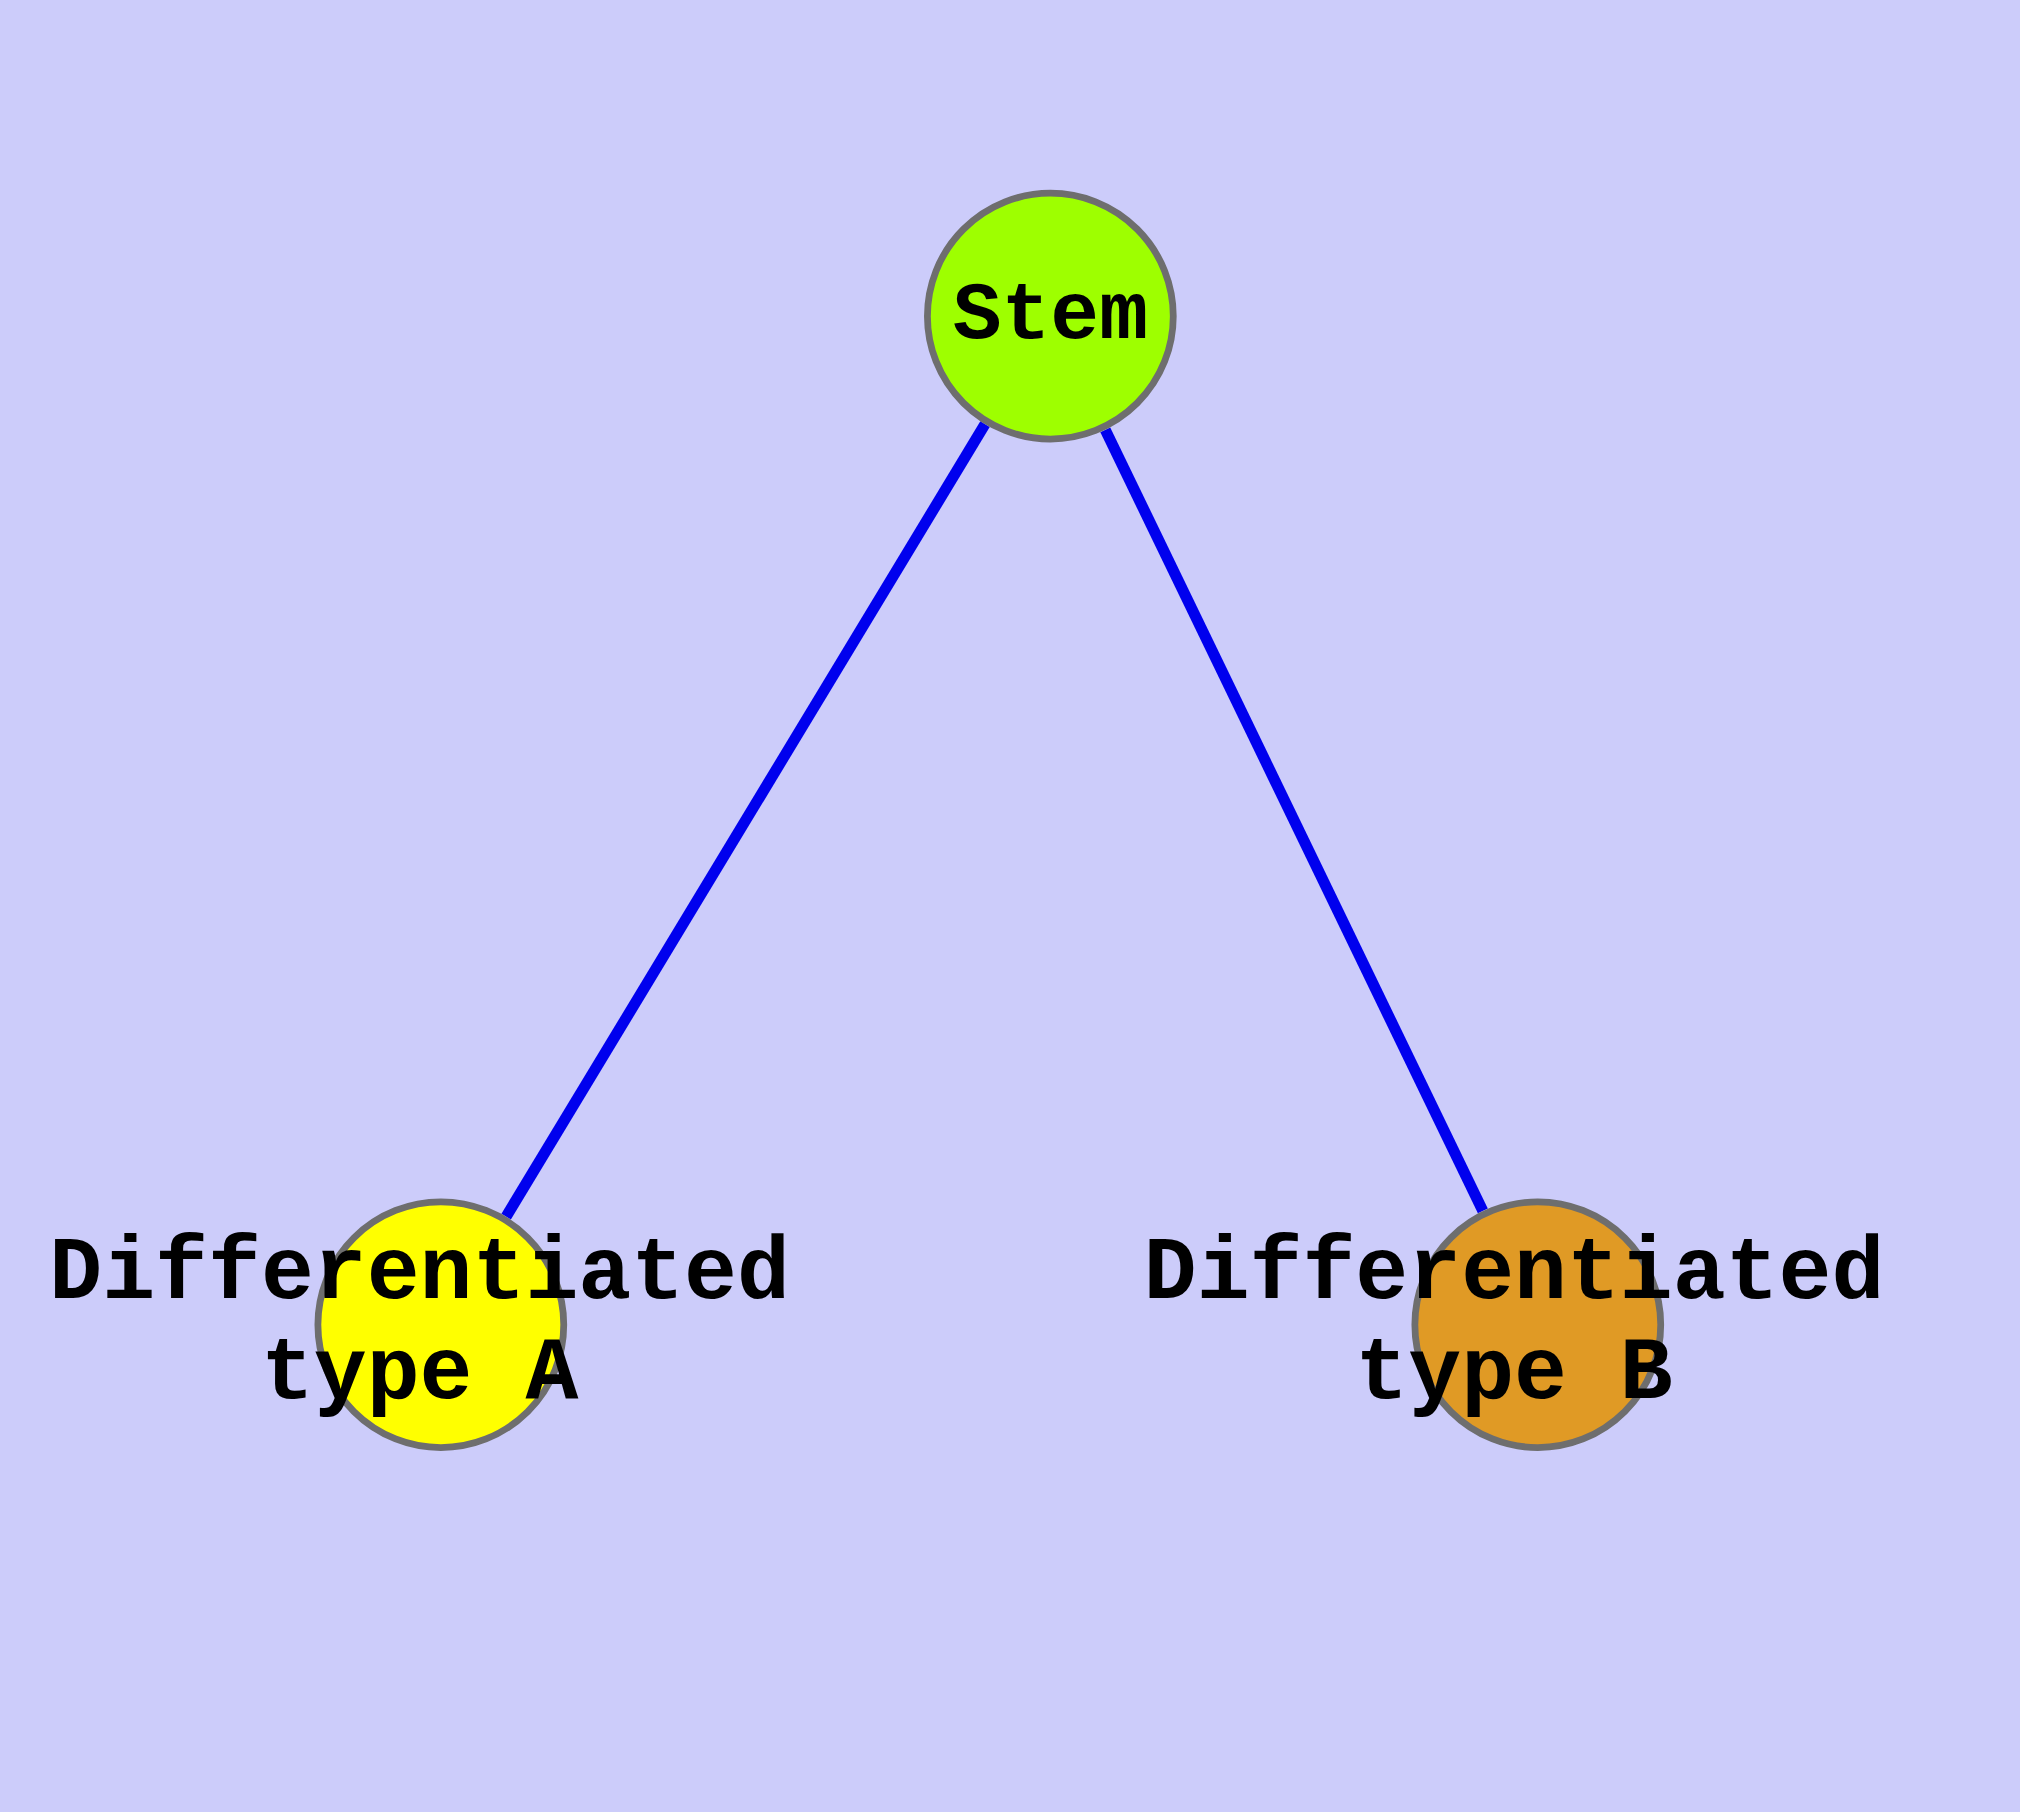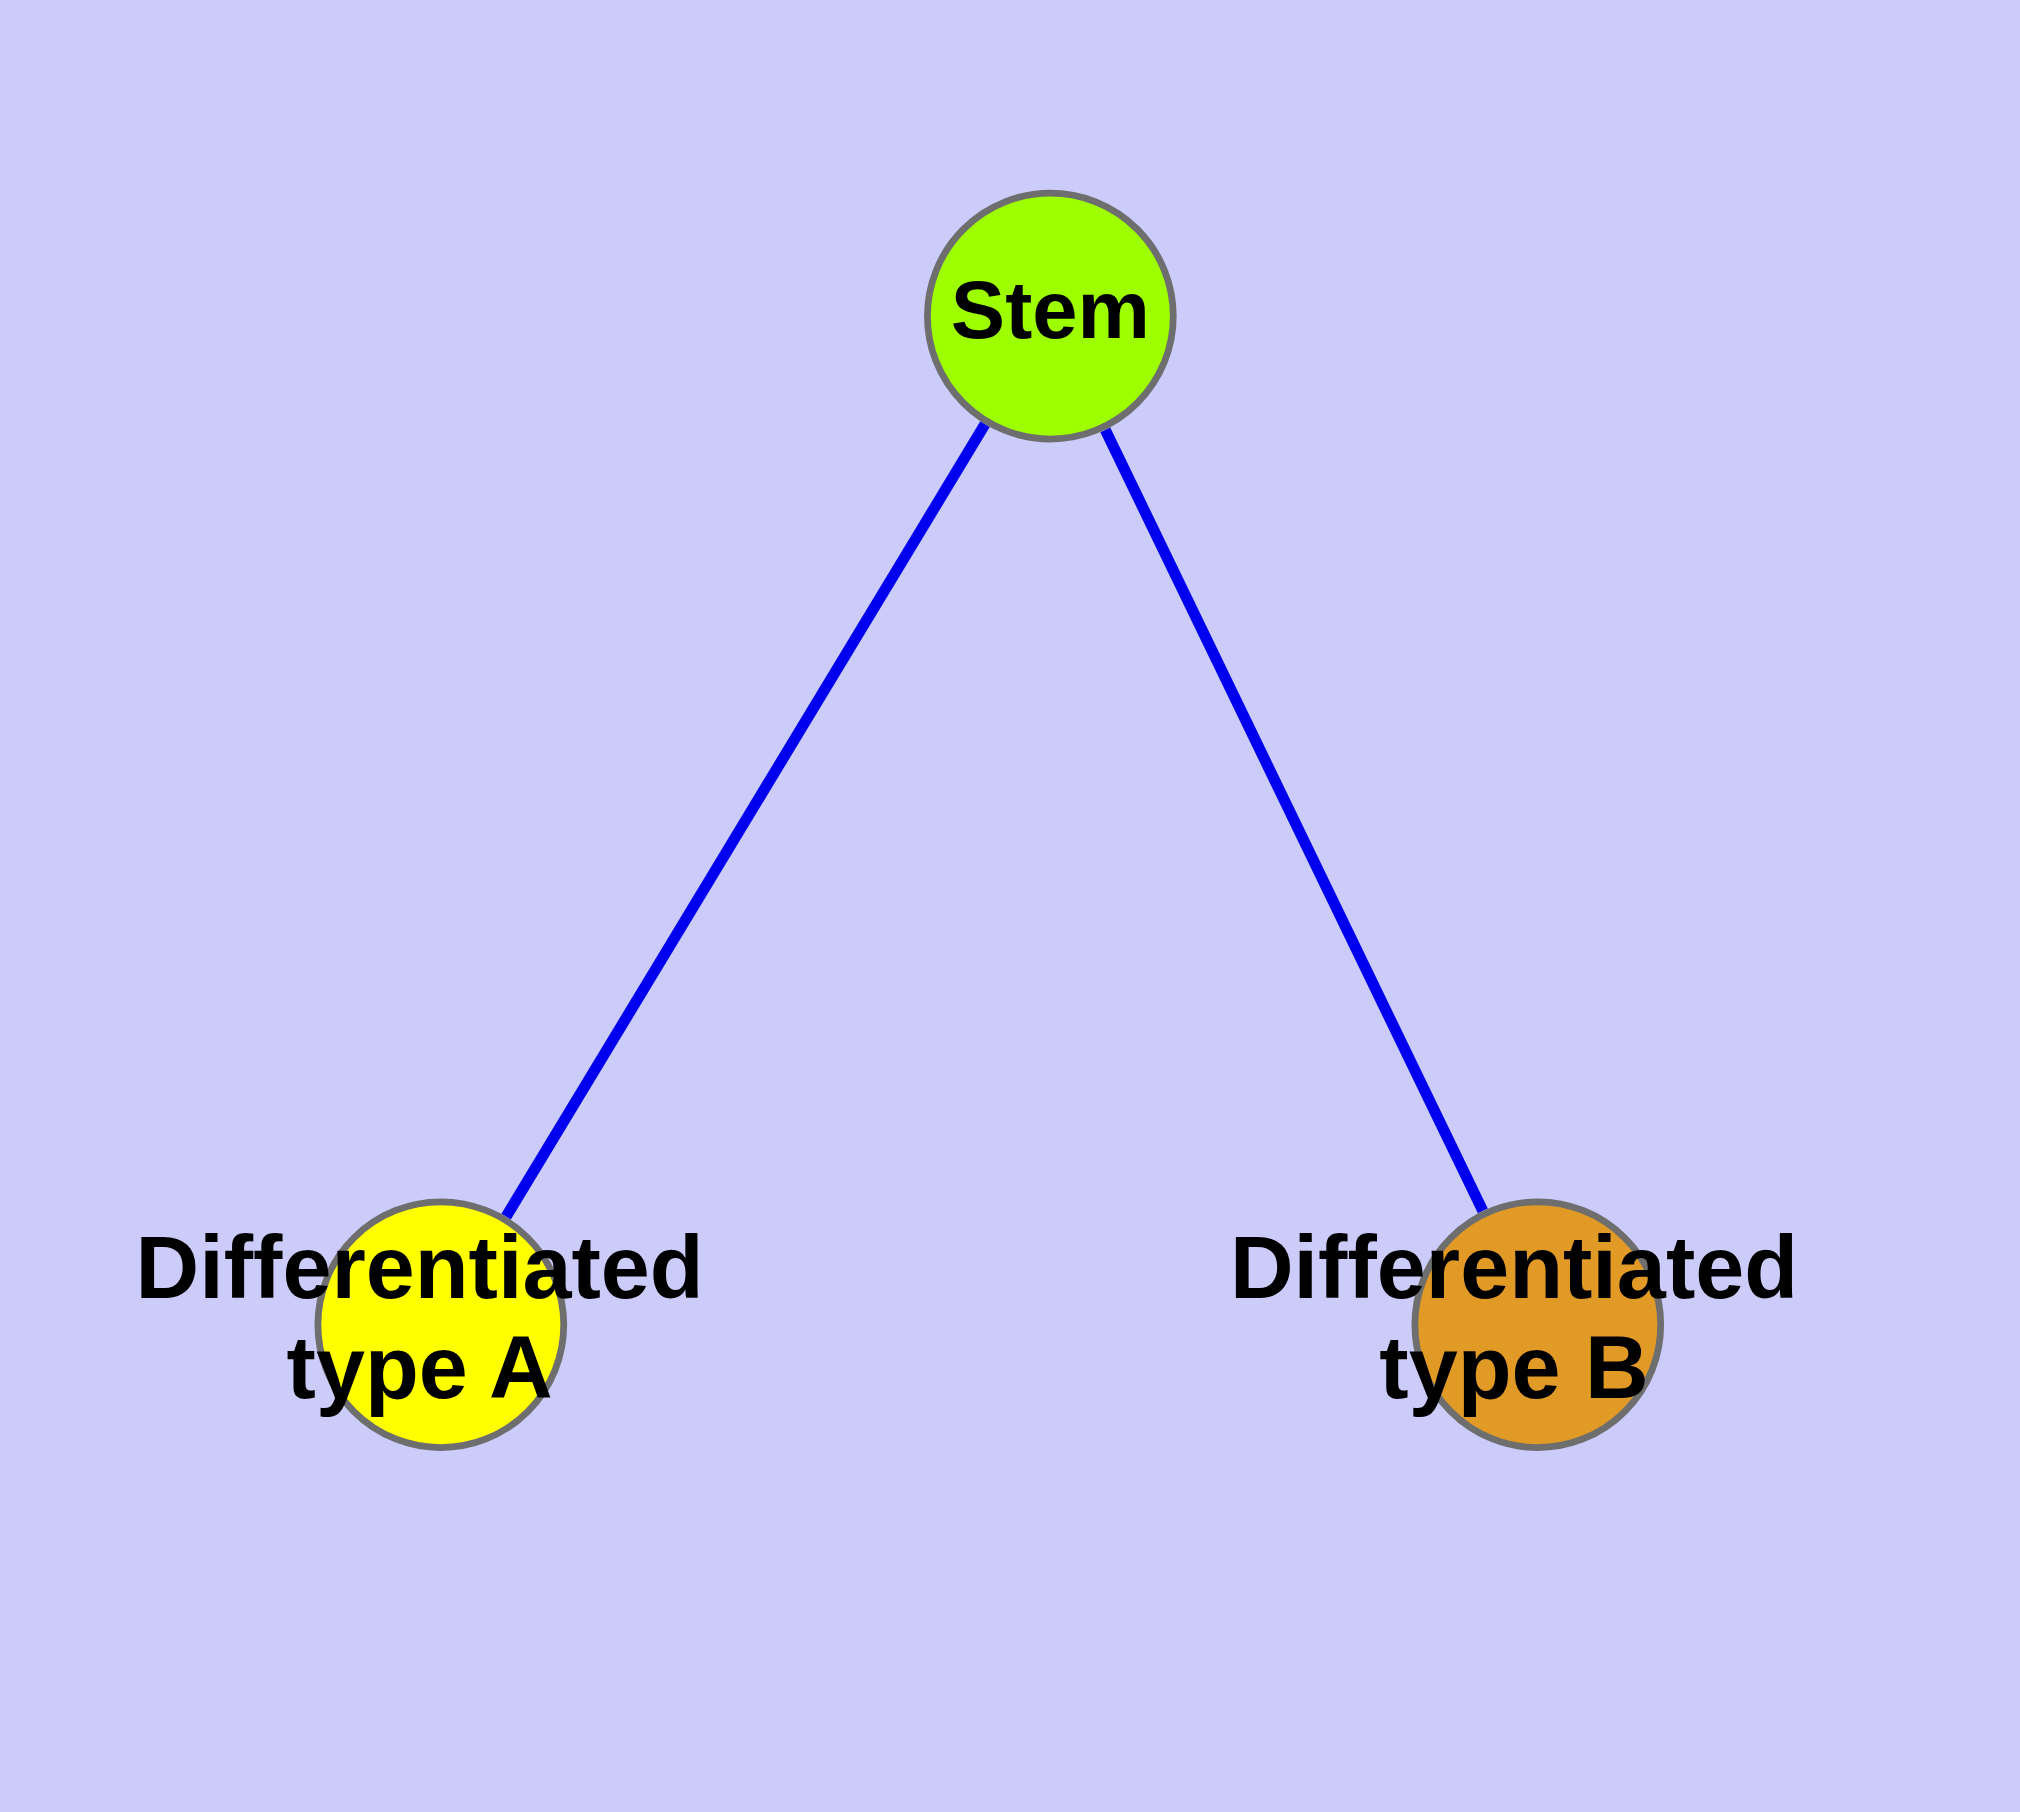--- a/index.html
+++ b/index.html
@@ -6,21 +6,21 @@
     margin: 0;
     padding: 0;
     background: #ccccfa;
   }
   #stage {
     position: relative;
     width: 2021px;
     height: 1812px;
     background: var(--bg, #ccccfa);
     overflow: hidden;
-    font-family: Liberation Sans, sans-serif;
+    font-family: Liberation Mono, monospace;
   }
   #graph-svg {
     position: absolute;
     inset: 0;
     width: 2021px;
     height: 1812px;
     display: block;
   }
   .node-label {
     font-weight: bold;

